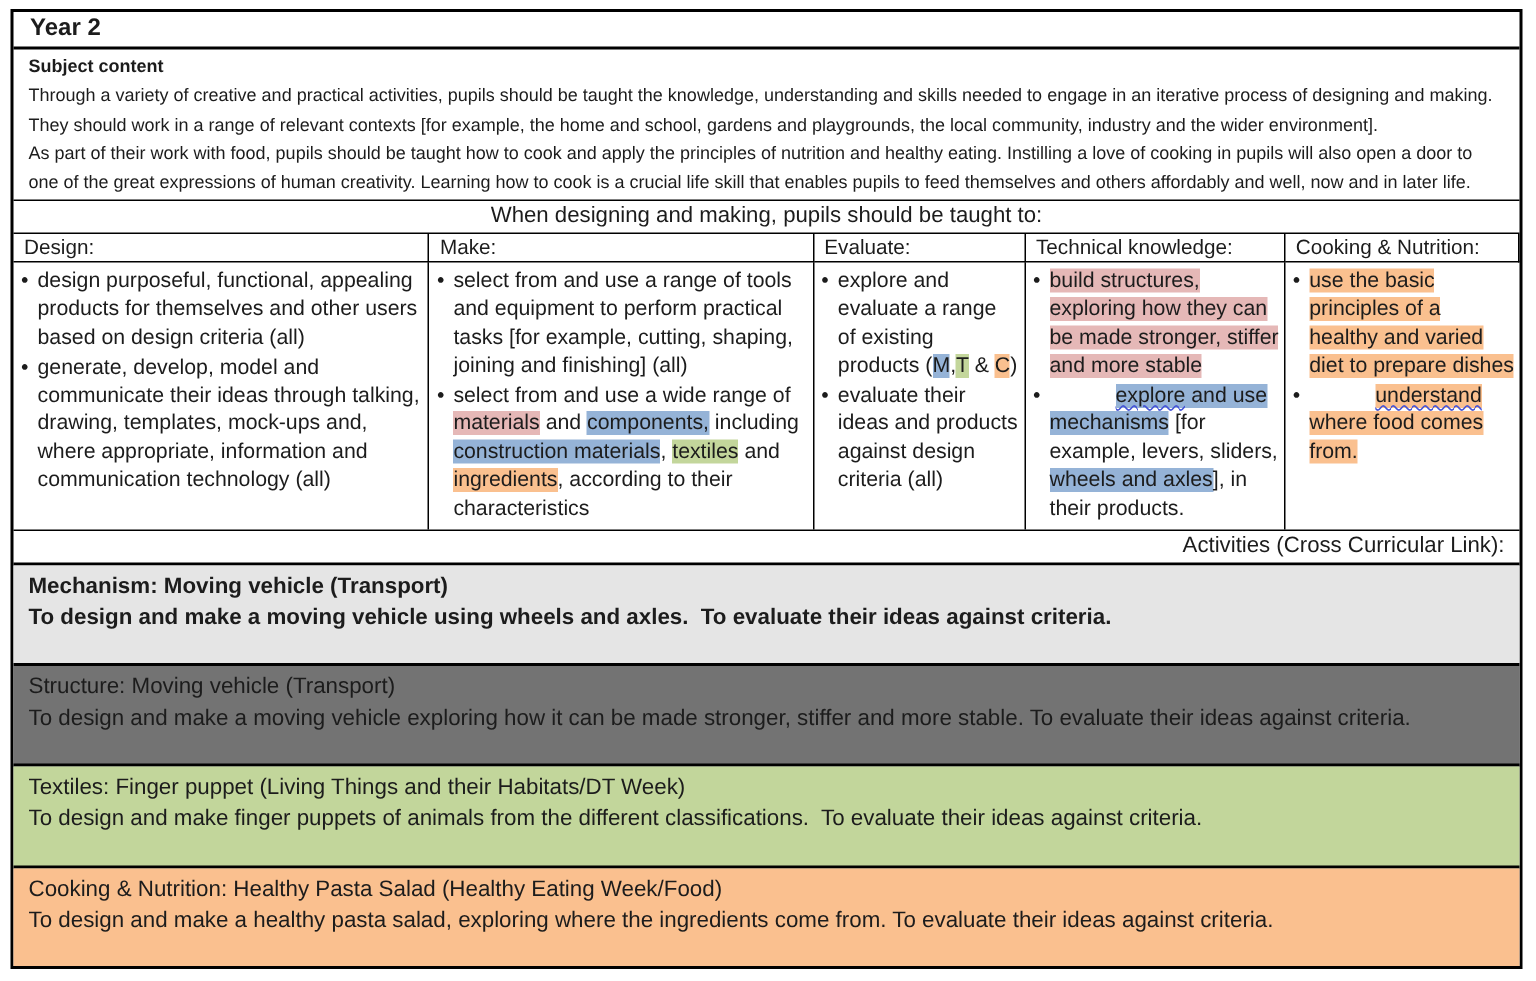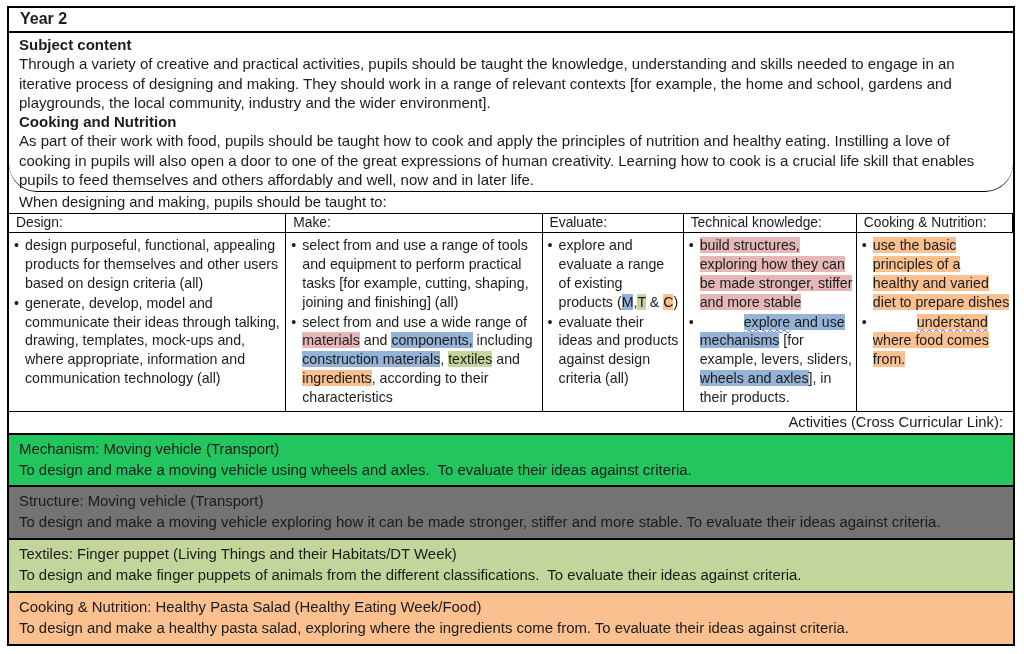--- a/index.html
+++ b/index.html
@@ -8,27 +8,26 @@
     position:absolute;left:7px;top:6px;width:1008px;height:640px;
     border:2px solid #000;background:#fff;box-sizing:border-box;
     display:flex;flex-direction:column;
   }
   .row{box-sizing:border-box;}
   .year-row{
     font-size:16px;font-weight:bold;padding:2px 4px 1px 11px;
     border-bottom:2px solid #000;height:25px;
   }
   .content-row{
-    font-size:15px;line-height:19.3px;padding:2px 12px 2px 10px;
+    font-size:12px;line-height:19.3px;padding:2px 12px 2px 10px;
     border-bottom:1px solid #000;
-    border-radius:28px;
   }
   .bold-head{font-weight:bold;}
   .taught-row{
-    font-size:14.8px;padding:2px 10px 3px 10px;border-bottom:1px solid #000;
+    font-size:14.8px;padding:2px 10px 3px 10px;border-bottom:1px solid #000;text-align:center;
   }
   .curr-table{
     display:grid;grid-template-columns:277fr 256fr 141fr 173fr 156fr;
     border-bottom:1px solid #000;
   }
   .th{
     font-size:13.8px;padding:1px 4px 2px 7px;border-right:1px solid #000;
     border-bottom:1px solid #000;box-sizing:border-box;
   }
   .th:last-child{border-right:none;}
@@ -63,21 +62,20 @@
 </head>
 <body>
 
 <div class="doc">
 
   <div class="row year-row">Year 2</div>
 
   <div class="row content-row">
     <div class="bold-head">Subject content</div>
     <div>Through a variety of creative and practical activities, pupils should be taught the knowledge, understanding and skills needed to engage in an iterative process of designing and making. They should work in a range of relevant contexts [for example, the home and school, gardens and playgrounds, the local community, industry and the wider environment].</div>
-    <div class="bold-head">Cooking and Nutrition</div>
     <div>As part of their work with food, pupils should be taught how to cook and apply the principles of nutrition and healthy eating. Instilling a love of cooking in pupils will also open a door to one of the great expressions of human creativity. Learning how to cook is a crucial life skill that enables pupils to feed themselves and others affordably and well, now and in later life.</div>
   </div>
 
   <div class="row taught-row">When designing and making, pupils should be taught to:</div>
 
   <div class="curr-table">
     <div class="th">Design:</div>
     <div class="th">Make:</div>
     <div class="th">Evaluate:</div>
     <div class="th">Technical knowledge:</div>
@@ -110,21 +108,21 @@
     <div class="td">
       <ul>
           <li><span class="hl-orange">use the basic principles of a healthy and varied diet to prepare dishes</span></li>
           <li><span class="hl-orange wavy">understand</span><span class="hl-orange"> where food comes from.</span></li>
         </ul>
     </div>
   </div>
 
   <div class="row activities-row">Activities (Cross Curricular Link):</div>
 
-  <div class="band" style="background: #22c55e;">
+  <div class="band" style="background: #e5e5e5; font-weight: bold;">
     <div class="band-title">Mechanism: Moving vehicle (Transport)</div>
     <div class="band-desc">To design and make a moving vehicle using wheels and axles.  To evaluate their ideas against criteria.</div>
   </div>
 
   <div class="band" style="background: #737373;">
     <div class="band-title">Structure: Moving vehicle (Transport)</div>
     <div class="band-desc">To design and make a moving vehicle exploring how it can be made stronger, stiffer and more stable. To evaluate their ideas against criteria.</div>
   </div>
 
   <div class="band" style="background: rgb(194, 214, 155);">

